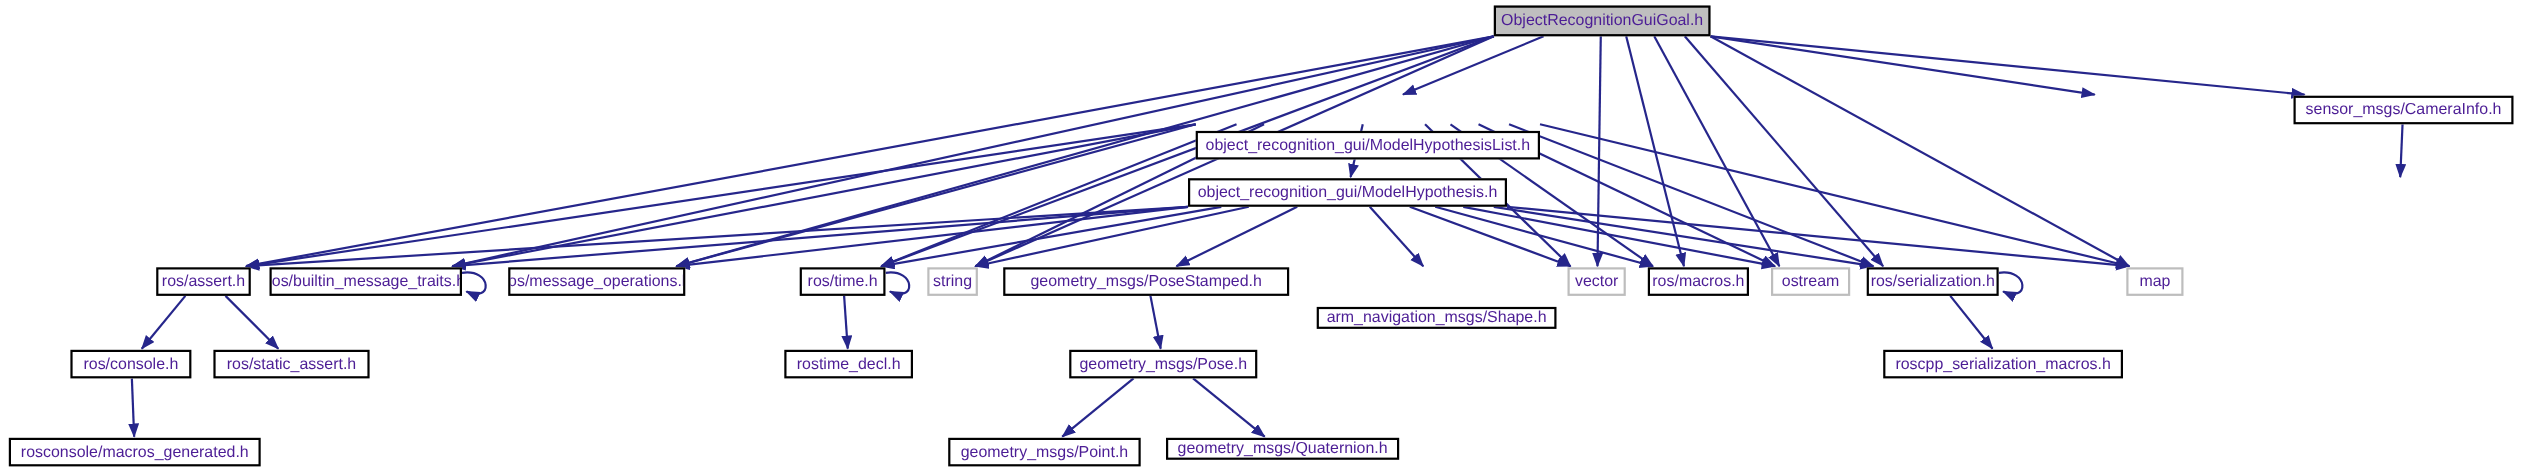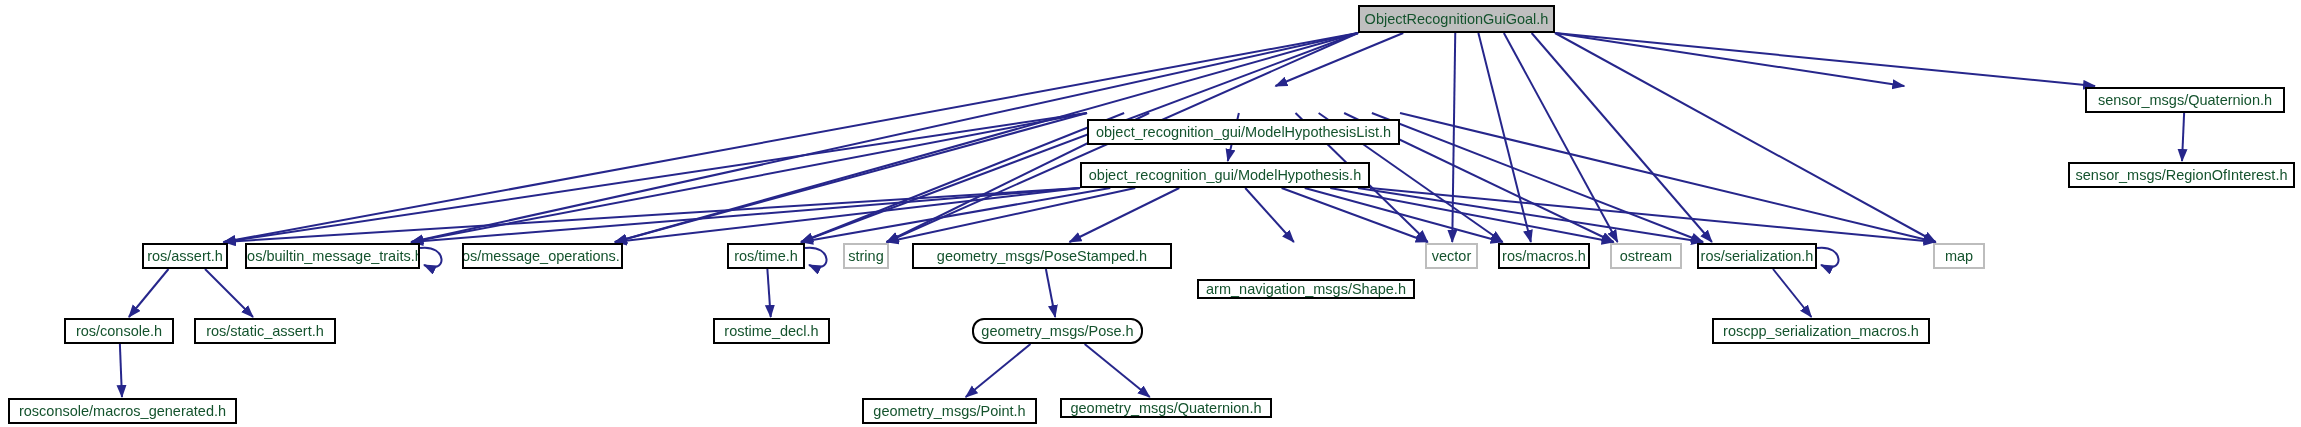--- a/index.html
+++ b/index.html
@@ -17,21 +17,21 @@
     width: 2301px; height: 427px;
   }
   .node {
     position: absolute;
     box-sizing: border-box;
     display: flex;
     align-items: center;
     justify-content: center;
     background: #ffffff;
     border: 2px solid #000000;
-    color: #14532d;
+    color: #4c1d95;
     font-size: 14.5px;
     white-space: nowrap;
     overflow: hidden;
     cursor: pointer;
   }
   .node.main { background: #bfbfbf; border-color: #000000; }
   .node.external { border-color: #bdbdbd; }
 </style>
 </head>
 <body>
@@ -90,36 +90,35 @@
         <line x1="1773" y1="269" x2="1811.4" y2="317" stroke="#26268b" stroke-width="2" marker-end="url(#arrow)"></line>
         <line x1="2184.125" y1="113" x2="2182.025" y2="161" stroke="#26268b" stroke-width="2" marker-end="url(#arrow)"></line>
         <path d="M 420,248 C 448,244 448,276 424,265" fill="none" stroke="#26268b" stroke-width="2" marker-end="url(#arrow)"></path>
         <path d="M 805,248 C 833,244 833,276 809,265" fill="none" stroke="#26268b" stroke-width="2" marker-end="url(#arrow)"></path>
         <path d="M 1817,248 C 1845,244 1845,276 1821,265" fill="none" stroke="#26268b" stroke-width="2" marker-end="url(#arrow)"></path>
       </g>
   </svg>
 
 <div class="node main" style="left: 1358px; top: 5px; width: 197px; height: 28px;">ObjectRecognitionGuiGoal.h</div>
     <div class="node internal" style="left: 1087px; top: 87px; width: 313px; height: 26px; margin-top: 32px;">object_recognition_gui/ModelHypothesisList.h</div>
-    <div class="node internal" style="left: 2085px; top: 87px; width: 200px; height: 26px;">sensor_msgs/Quaternion.h</div>
+    <div class="node internal" style="left: 2085px; top: 87px; width: 200px; height: 26px;">sensor_msgs/CameraInfo.h</div>
     <div class="node internal" style="left: 1080px; top: 162px; width: 290px; height: 26px;">object_recognition_gui/ModelHypothesis.h</div>
-    <div class="node internal" style="left: 2068px; top: 162px; width: 227px; height: 26px;">sensor_msgs/RegionOfInterest.h</div>
     <div class="node internal" style="left: 142px; top: 243px; width: 86px; height: 26px;">ros/assert.h</div>
     <div class="node internal" style="left: 245px; top: 243px; width: 175px; height: 26px;">ros/builtin_message_traits.h</div>
     <div class="node internal" style="left: 462px; top: 243px; width: 161px; height: 26px;">ros/message_operations.h</div>
     <div class="node internal" style="left: 727px; top: 243px; width: 78px; height: 26px;">ros/time.h</div>
     <div class="node external" style="left: 843px; top: 243px; width: 46px; height: 26px;">string</div>
     <div class="node internal" style="left: 912px; top: 243px; width: 260px; height: 26px;">geometry_msgs/PoseStamped.h</div>
     <div class="node internal" style="left: 1197px; top: 243px; width: 218px; height: 20px; margin-top: 36px;">arm_navigation_msgs/Shape.h</div>
     <div class="node external" style="left: 1425px; top: 243px; width: 53px; height: 26px;">vector</div>
     <div class="node internal" style="left: 1498px; top: 243px; width: 92px; height: 26px;">ros/macros.h</div>
     <div class="node external" style="left: 1610px; top: 243px; width: 72px; height: 26px;">ostream</div>
     <div class="node internal" style="left: 1697px; top: 243px; width: 120px; height: 26px;">ros/serialization.h</div>
     <div class="node external" style="left: 1933px; top: 243px; width: 52px; height: 26px;">map</div>
     <div class="node internal" style="left: 64px; top: 318px; width: 110px; height: 26px;">ros/console.h</div>
     <div class="node internal" style="left: 194px; top: 318px; width: 142px; height: 26px;">ros/static_assert.h</div>
     <div class="node internal" style="left: 713px; top: 318px; width: 117px; height: 26px;">rostime_decl.h</div>
-    <div class="node internal" style="left: 972px; top: 318px; width: 171px; height: 26px; border-radius: 12px;">geometry_msgs/Pose.h</div>
+    <div class="node internal" style="left: 972px; top: 318px; width: 171px; height: 26px;">geometry_msgs/Pose.h</div>
     <div class="node internal" style="left: 1712px; top: 318px; width: 218px; height: 26px;">roscpp_serialization_macros.h</div>
     <div class="node internal" style="left: 8px; top: 398px; width: 229px; height: 26px;">rosconsole/macros_generated.h</div>
     <div class="node internal" style="left: 862px; top: 398px; width: 175px; height: 26px;">geometry_msgs/Point.h</div>
     <div class="node internal" style="left: 1060px; top: 398px; width: 212px; height: 20px;">geometry_msgs/Quaternion.h</div>
   </div>
 
 </body></html>

